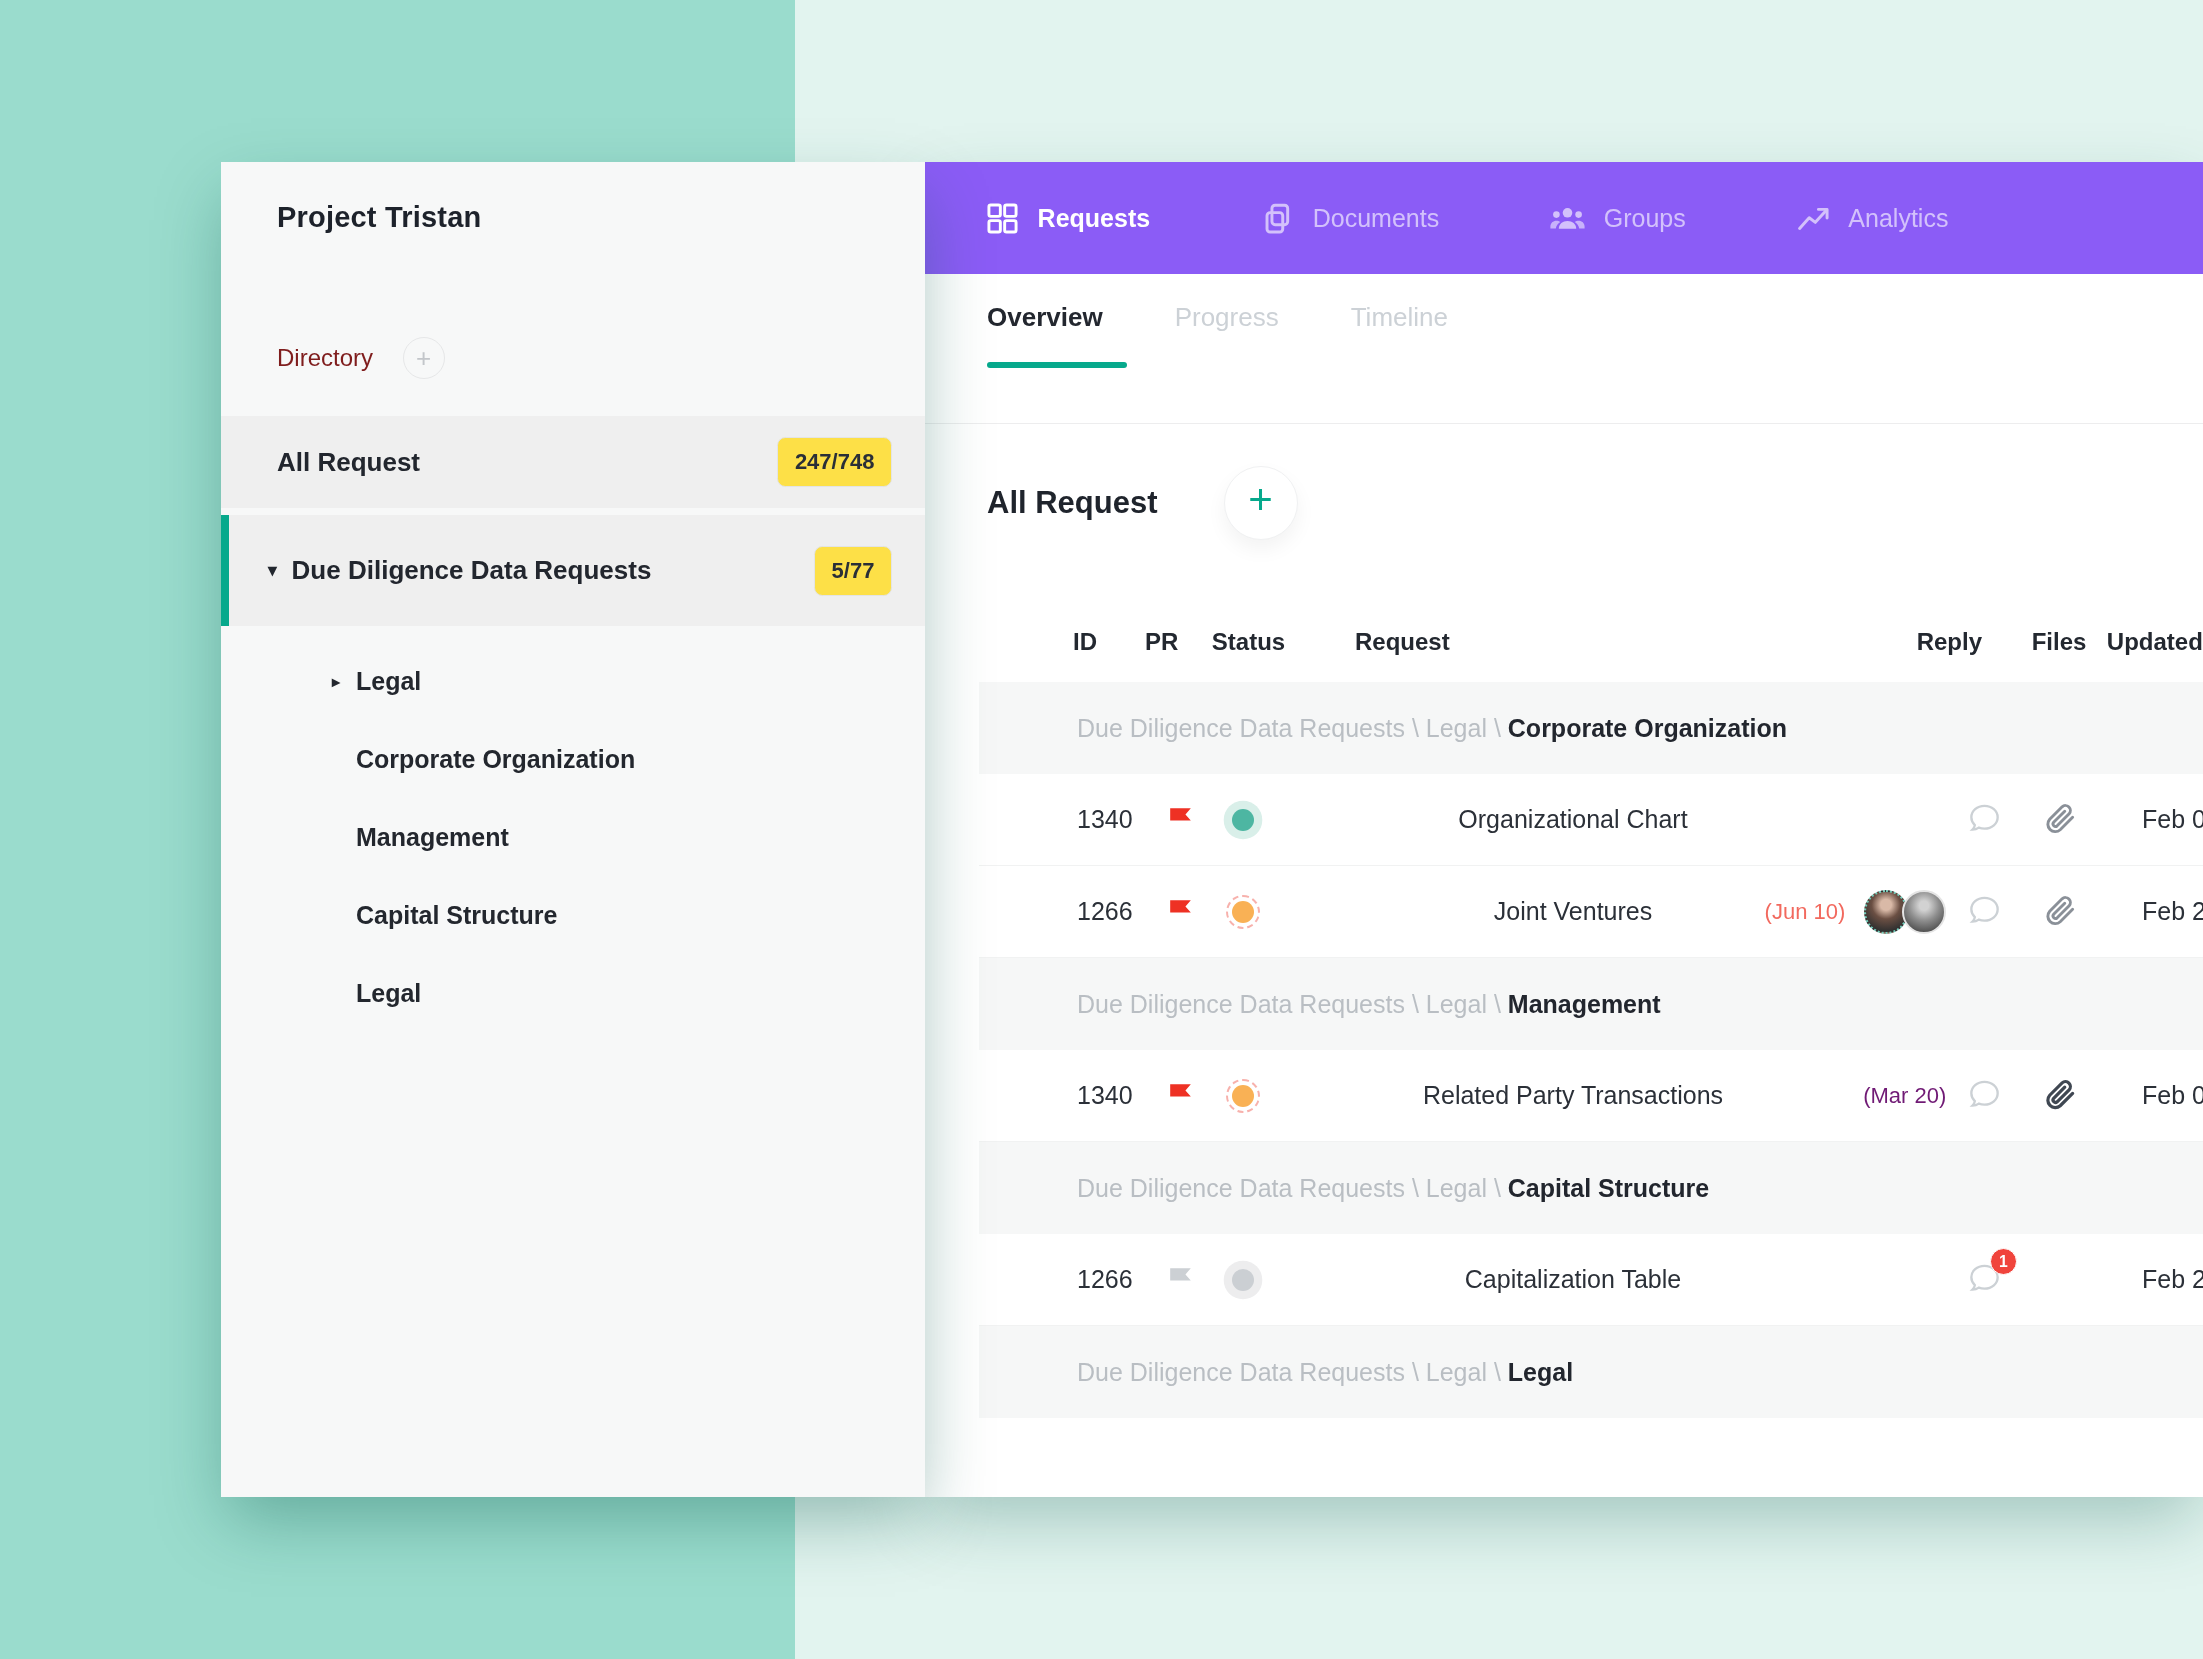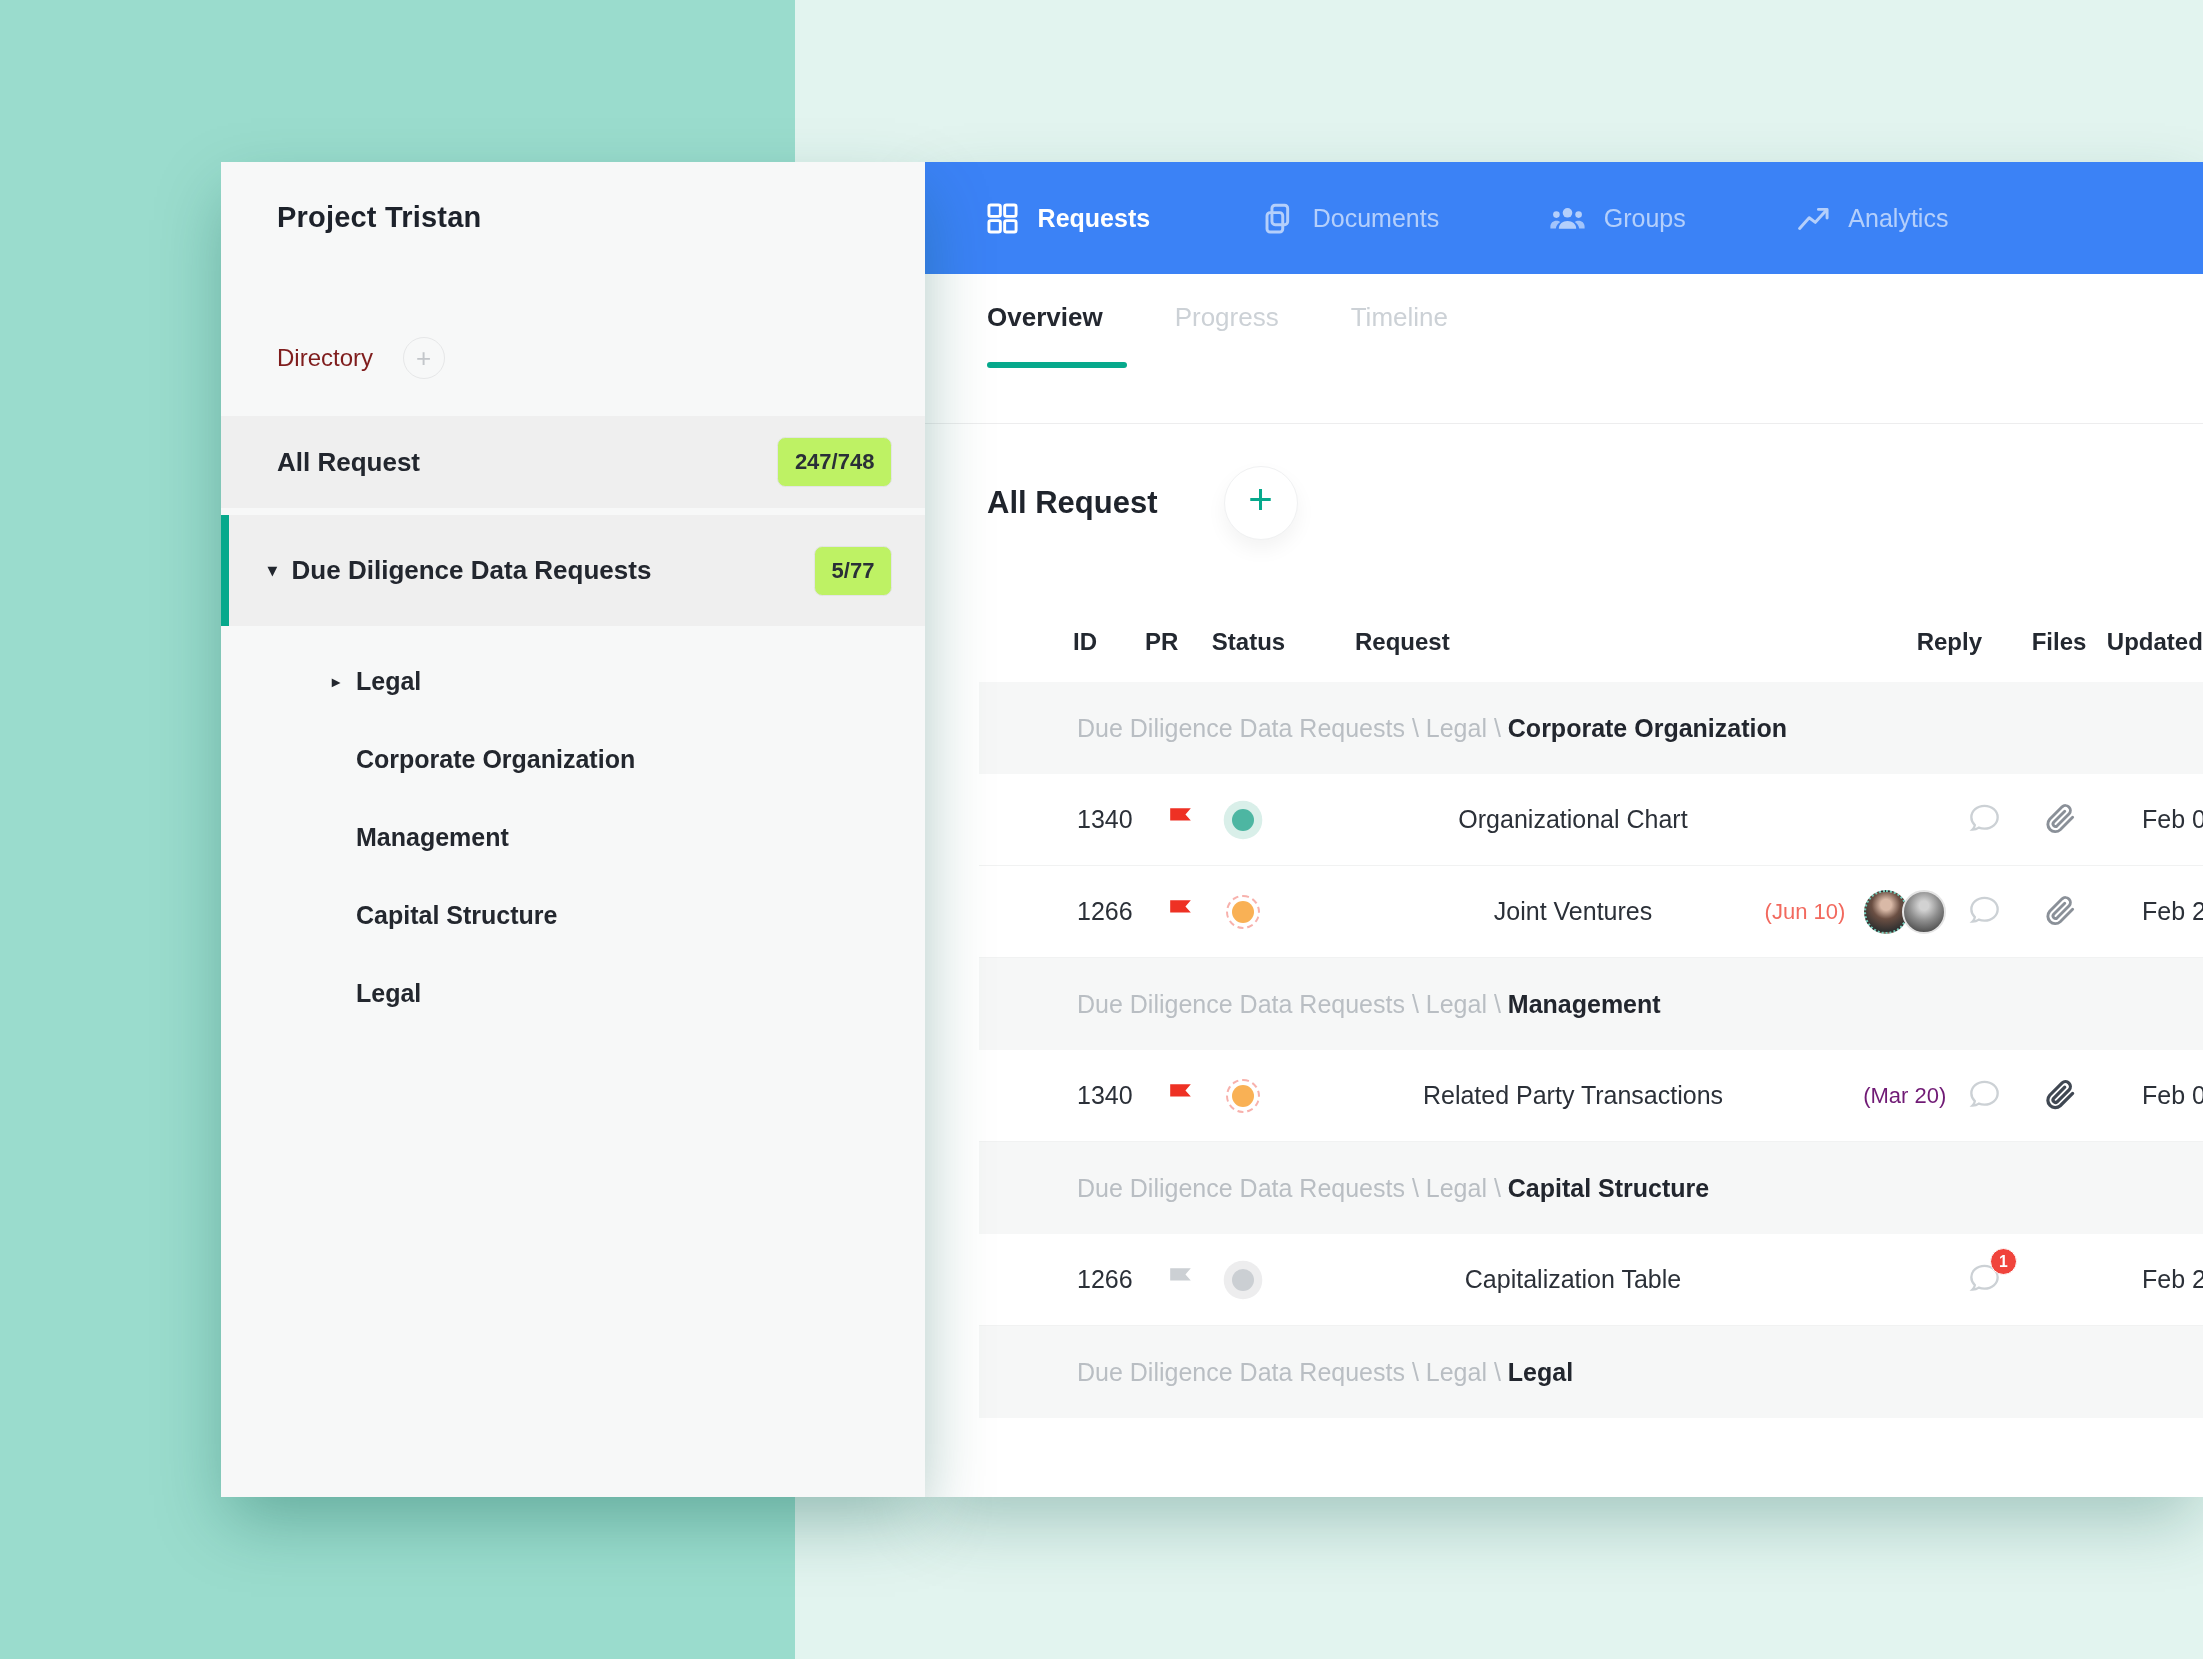--- a/index.html
+++ b/index.html
@@ -35,35 +35,35 @@
     background:#efefef; padding:0 33px 0 56px; position:relative;
   }
   .side-row.all { height:92px; margin-top:37px; }
   .side-row.dd  { height:111px; margin-top:7.4px; padding-left:47px; }
   .side-row.dd::before {
     content:""; position:absolute; left:0; top:0; width:8.3px; height:100%; background:#06a98c;
   }
   .side-row-label { font-size:26px; font-weight:600; color:#22262e; display:flex; align-items:center; gap:14.8px; }
   .caret-down { font-size:17.5px; color:#22262e; }
   .count-badge {
-    background:#bef264; border:1.8px solid #e3e4e5; border-radius:8.3px;
+    background:#fde047; border:1.8px solid #e3e4e5; border-radius:8.3px;
     font-size:22px; font-weight:600; color:#2a2f37; padding:11px 16.6px; white-space:nowrap;
   }
   .sub-list { margin-top:16.6px; }
   .sub-item { height:78px; display:flex; align-items:center; padding-left:135px; font-size:25px; font-weight:600; color:#23272e; position:relative; }
   .caret-right { position:absolute; left:111px; font-size:15.7px; color:#23272e; }
 
   
   .main {
     position:absolute; left:925px; top:162px; width:1279px; height:1335px;
     background:#ffffff; z-index:2; overflow:hidden;
     box-shadow:0 28px 65px -7.4px rgba(10,90,75,.30);
   }
   .topnav {
-    height:112px; background:#3b82f6; display:flex; align-items:center;
+    height:112px; background:#8b5cf6; display:flex; align-items:center;
     padding-left:59px; gap:109px;
   }
   .nav-item { display:flex; align-items:center; gap:16.6px; color:#ffffff; cursor:pointer; }
   .nav-item .nav-label { font-size:25px; font-weight:700; }
   .nav-item.dim { opacity:.62; }
   .nav-item.dim .nav-label { font-weight:500; }
   .nav-item svg { display:block; }
 
   .tabbar {
     height:150px; border-bottom:1.8px solid #ededee;

